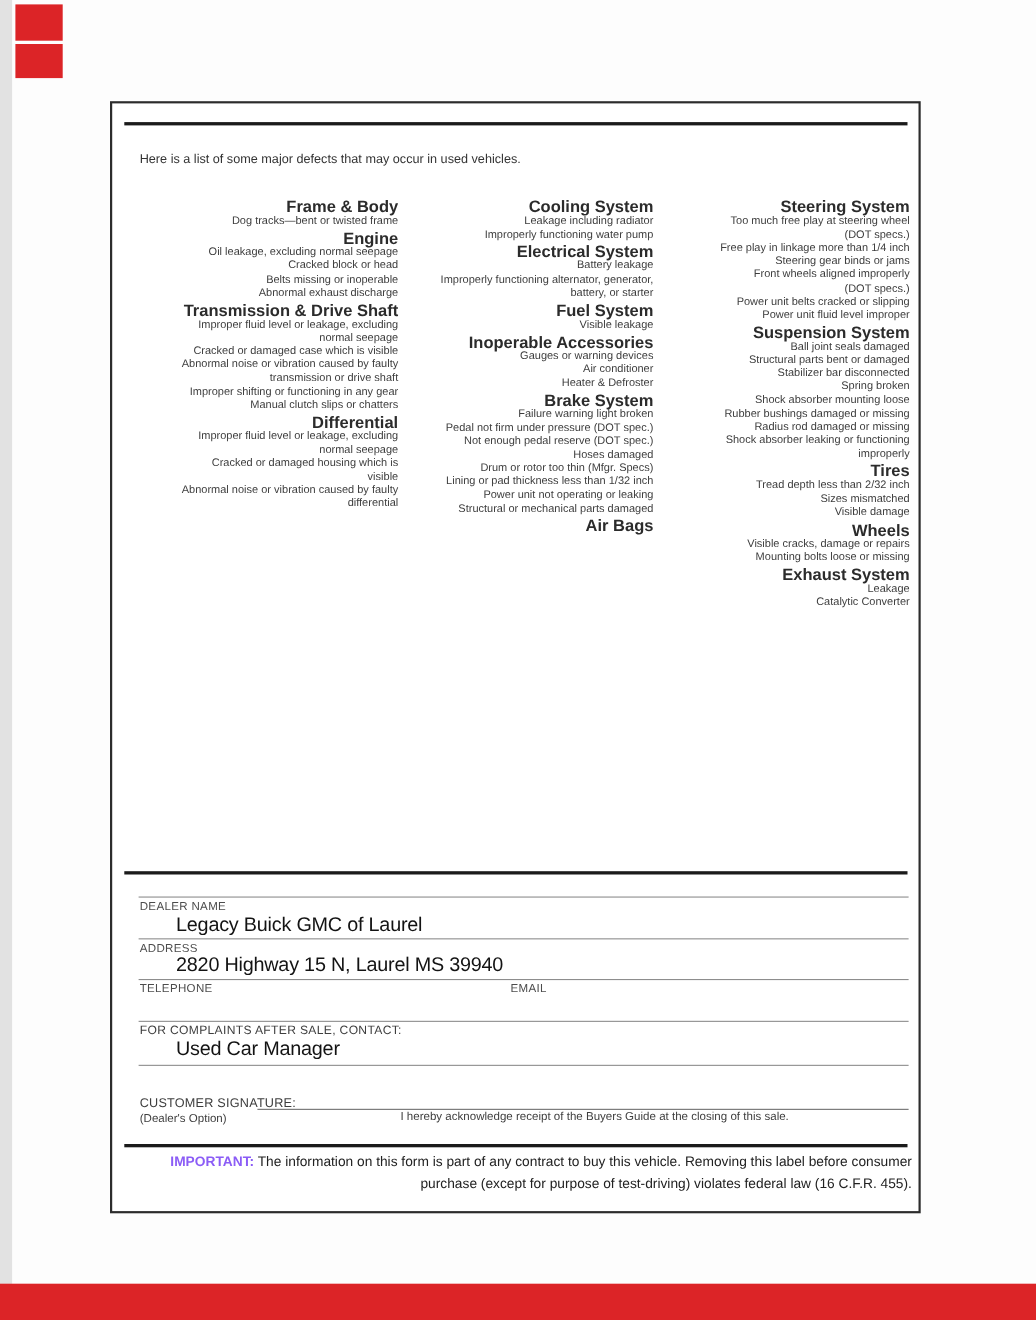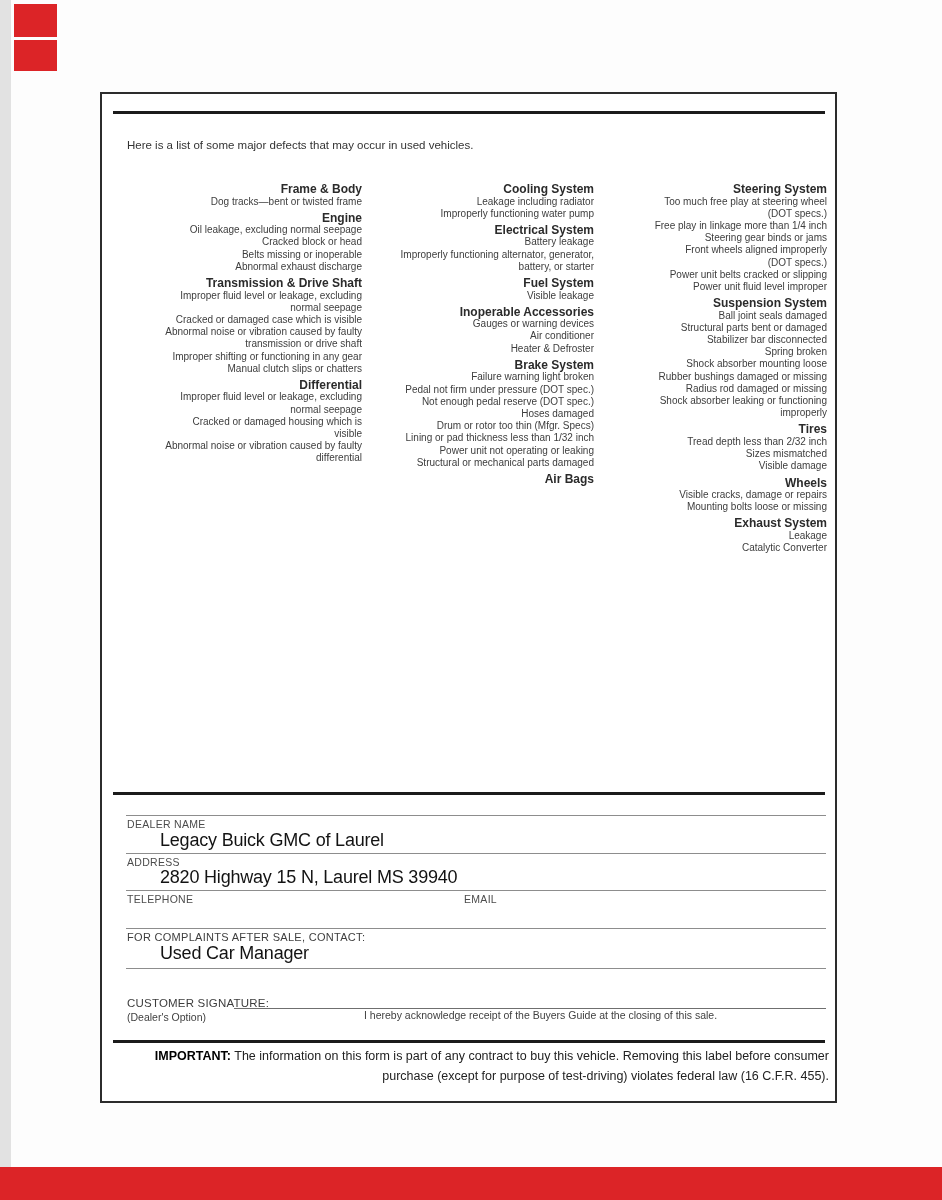--- a/index.html
+++ b/index.html
@@ -26,37 +26,37 @@
   .rule-mid{top:698px;}
   .rule-bottom{top:946px;}
   .hline{position:absolute;left:24px;width:700px;height:1px;background:#8d8d8d;}
 
   .intro{position:absolute;left:25px;top:45px;font-size:11.5px;color:#333;}
 
   .columns{position:absolute;left:25px;top:89px;width:702px;display:flex;}
   .defect-col{flex:0 0 235px;}
   .defect-col.c2{flex:0 0 232px;}
   .defect-col.c3{flex:0 0 233px;}
-  .defect-heading{font-size:12px;font-weight:bold;color:#2b2b2b;line-height:12.5px;margin-top:4px;}
+  .defect-heading{font-size:15px;font-weight:bold;color:#2b2b2b;line-height:12.5px;margin-top:4px;}
   .defect-col .defect-heading:first-child{margin-top:0;}
   .defect-item{
     font-size:10px;line-height:12.2px;color:#3d3d3d;
     padding-left:21px;text-indent:-13px;white-space:pre-line;
   }
 
   .field-label{position:absolute;font-size:10.5px;color:#4c4c4c;letter-spacing:.3px;}
   .field-value{position:absolute;font-size:18px;color:#131313;letter-spacing:-.2px;margin-left:31px;}
   .small-note{position:absolute;font-size:10.5px;color:#3f3f3f;}
   .sig-label{position:absolute;left:25px;top:903px;font-size:11.5px;color:#3d3d3d;letter-spacing:.2px;}
   .sig-line{position:absolute;left:132px;top:914px;width:592px;height:1px;background:#6f6f6f;}
   .important{
     position:absolute;left:11px;top:953px;width:716px;
     font-size:12.5px;line-height:19.5px;color:#222;
   }
-  .important b{color:#000000;}
+  .important b{color:#8b5cf6;}
 </style>
 </head>
 <body>
 
 <div class="edge-strip"></div>
 <div class="red-artifact red-a"></div>
 <div class="red-artifact red-b"></div>
 <div class="red-artifact red-c"></div>
 
 <div class="page">

